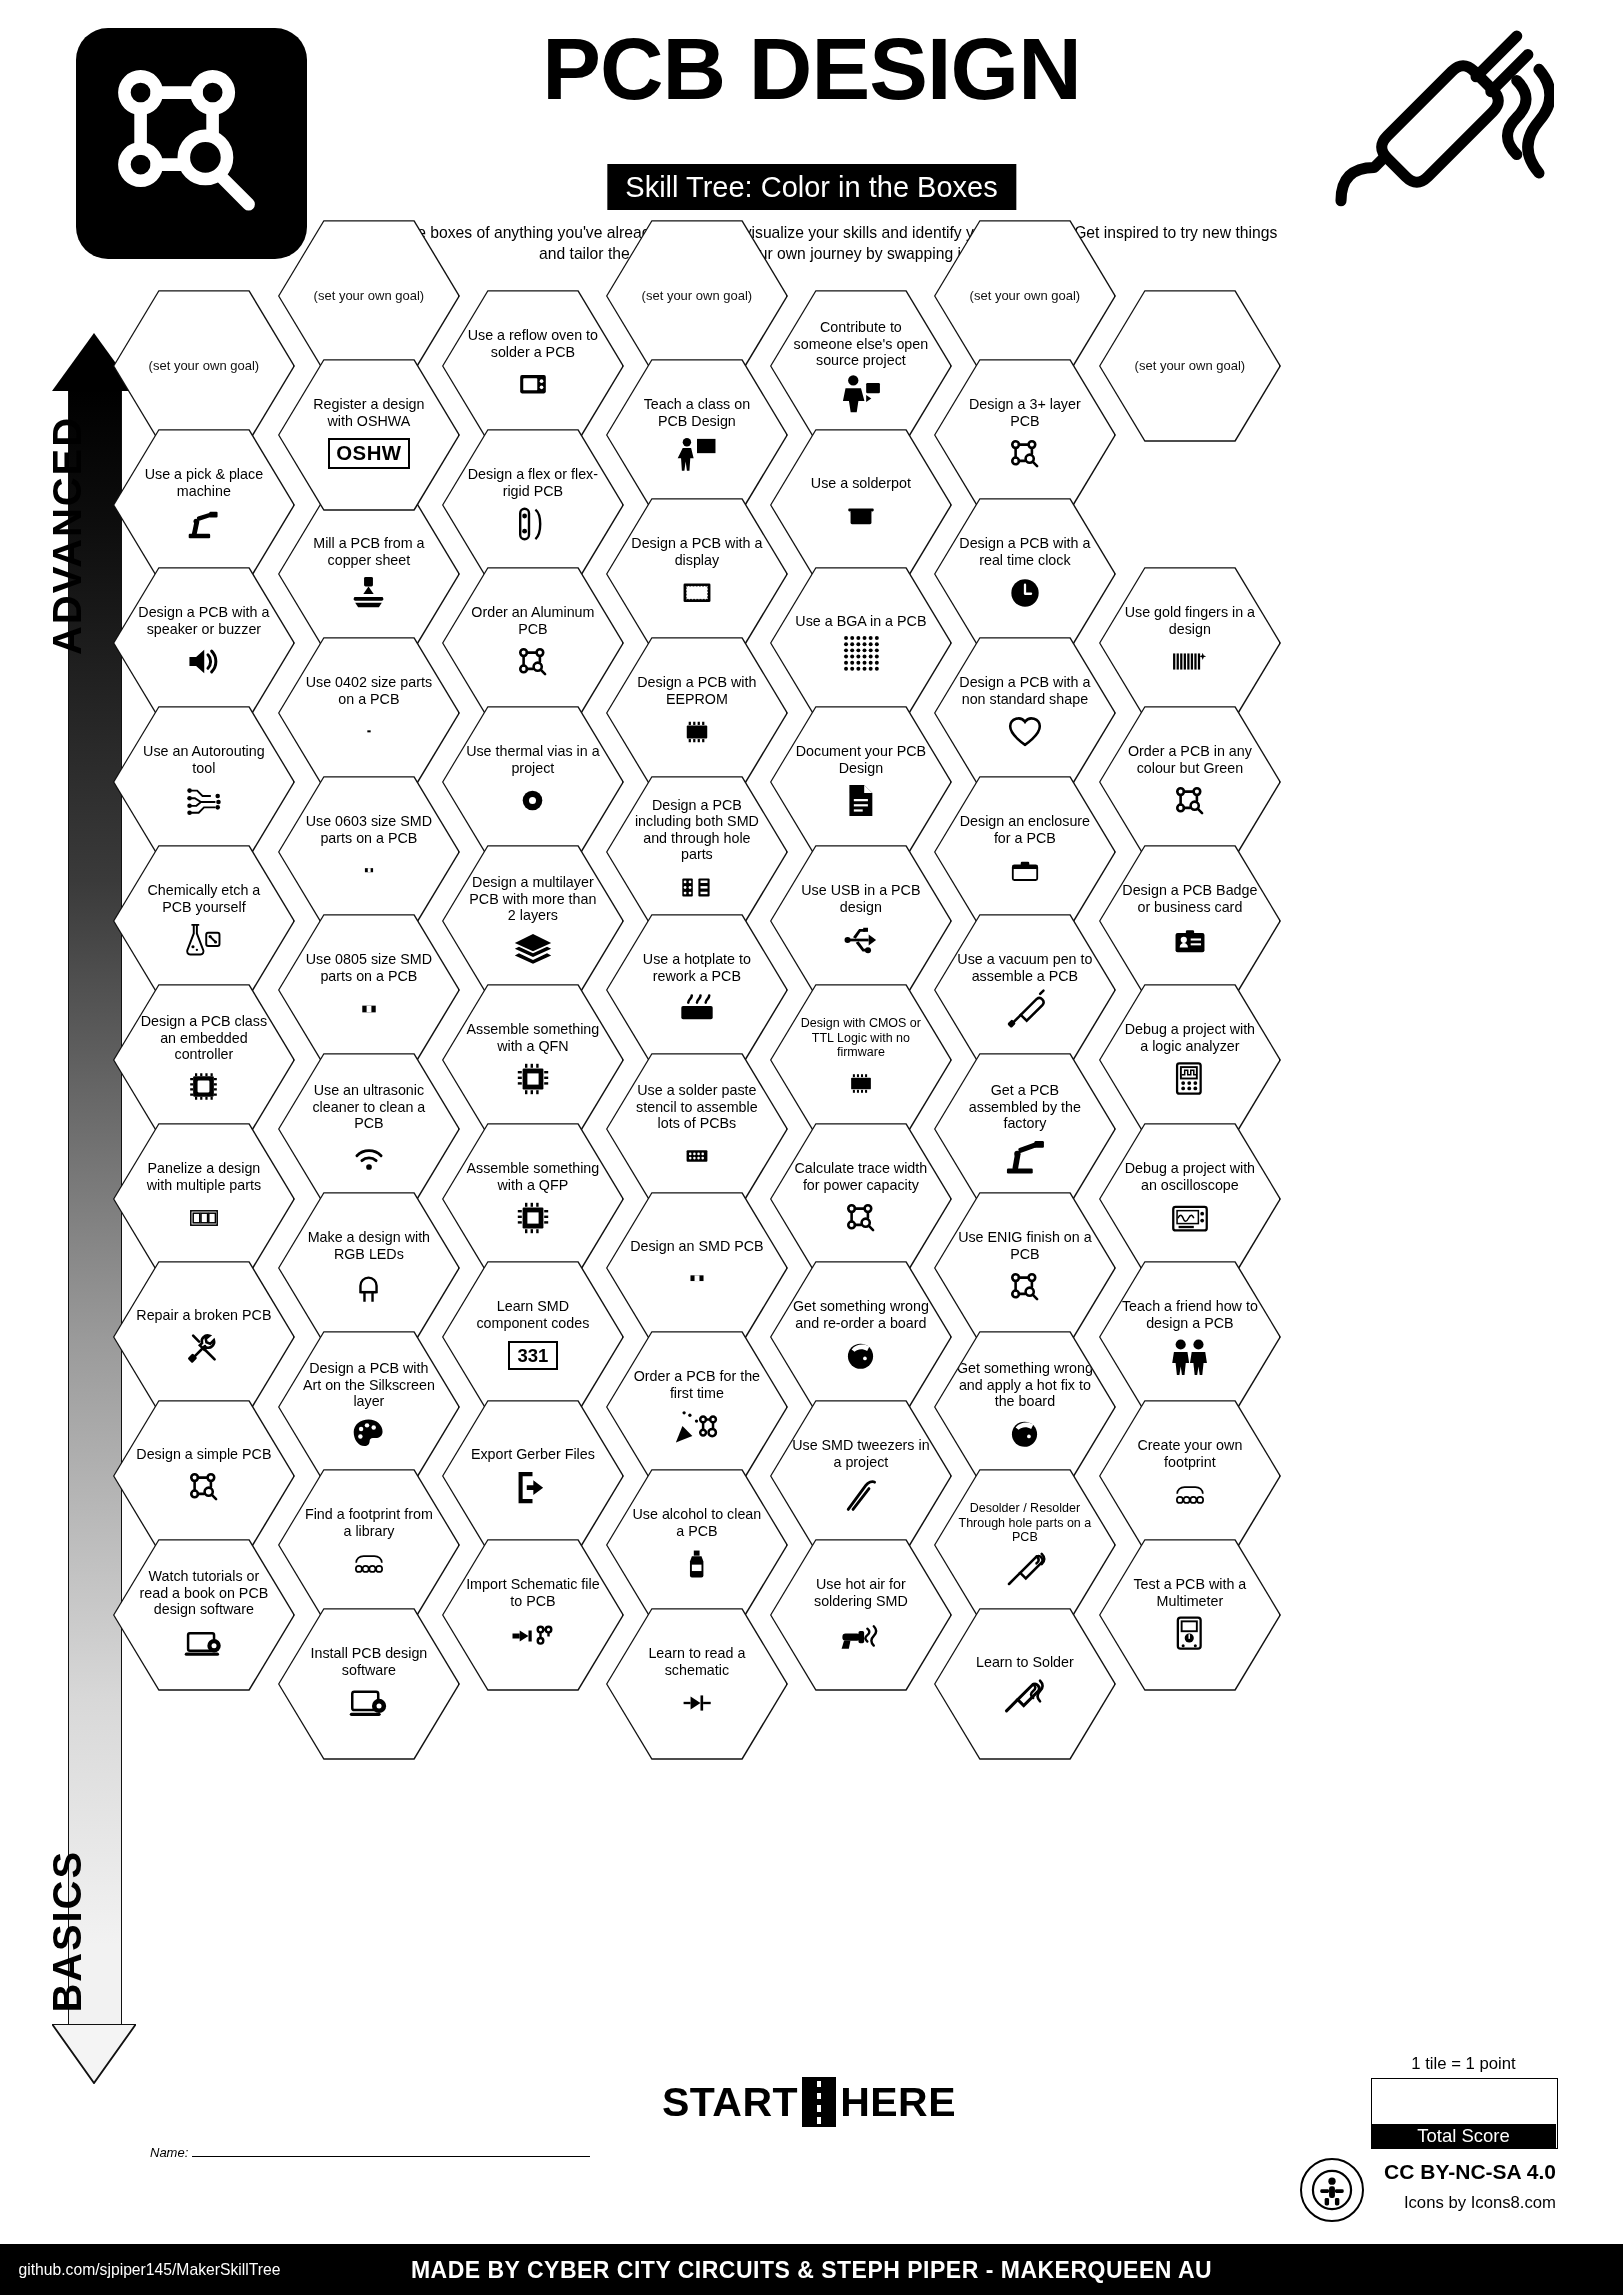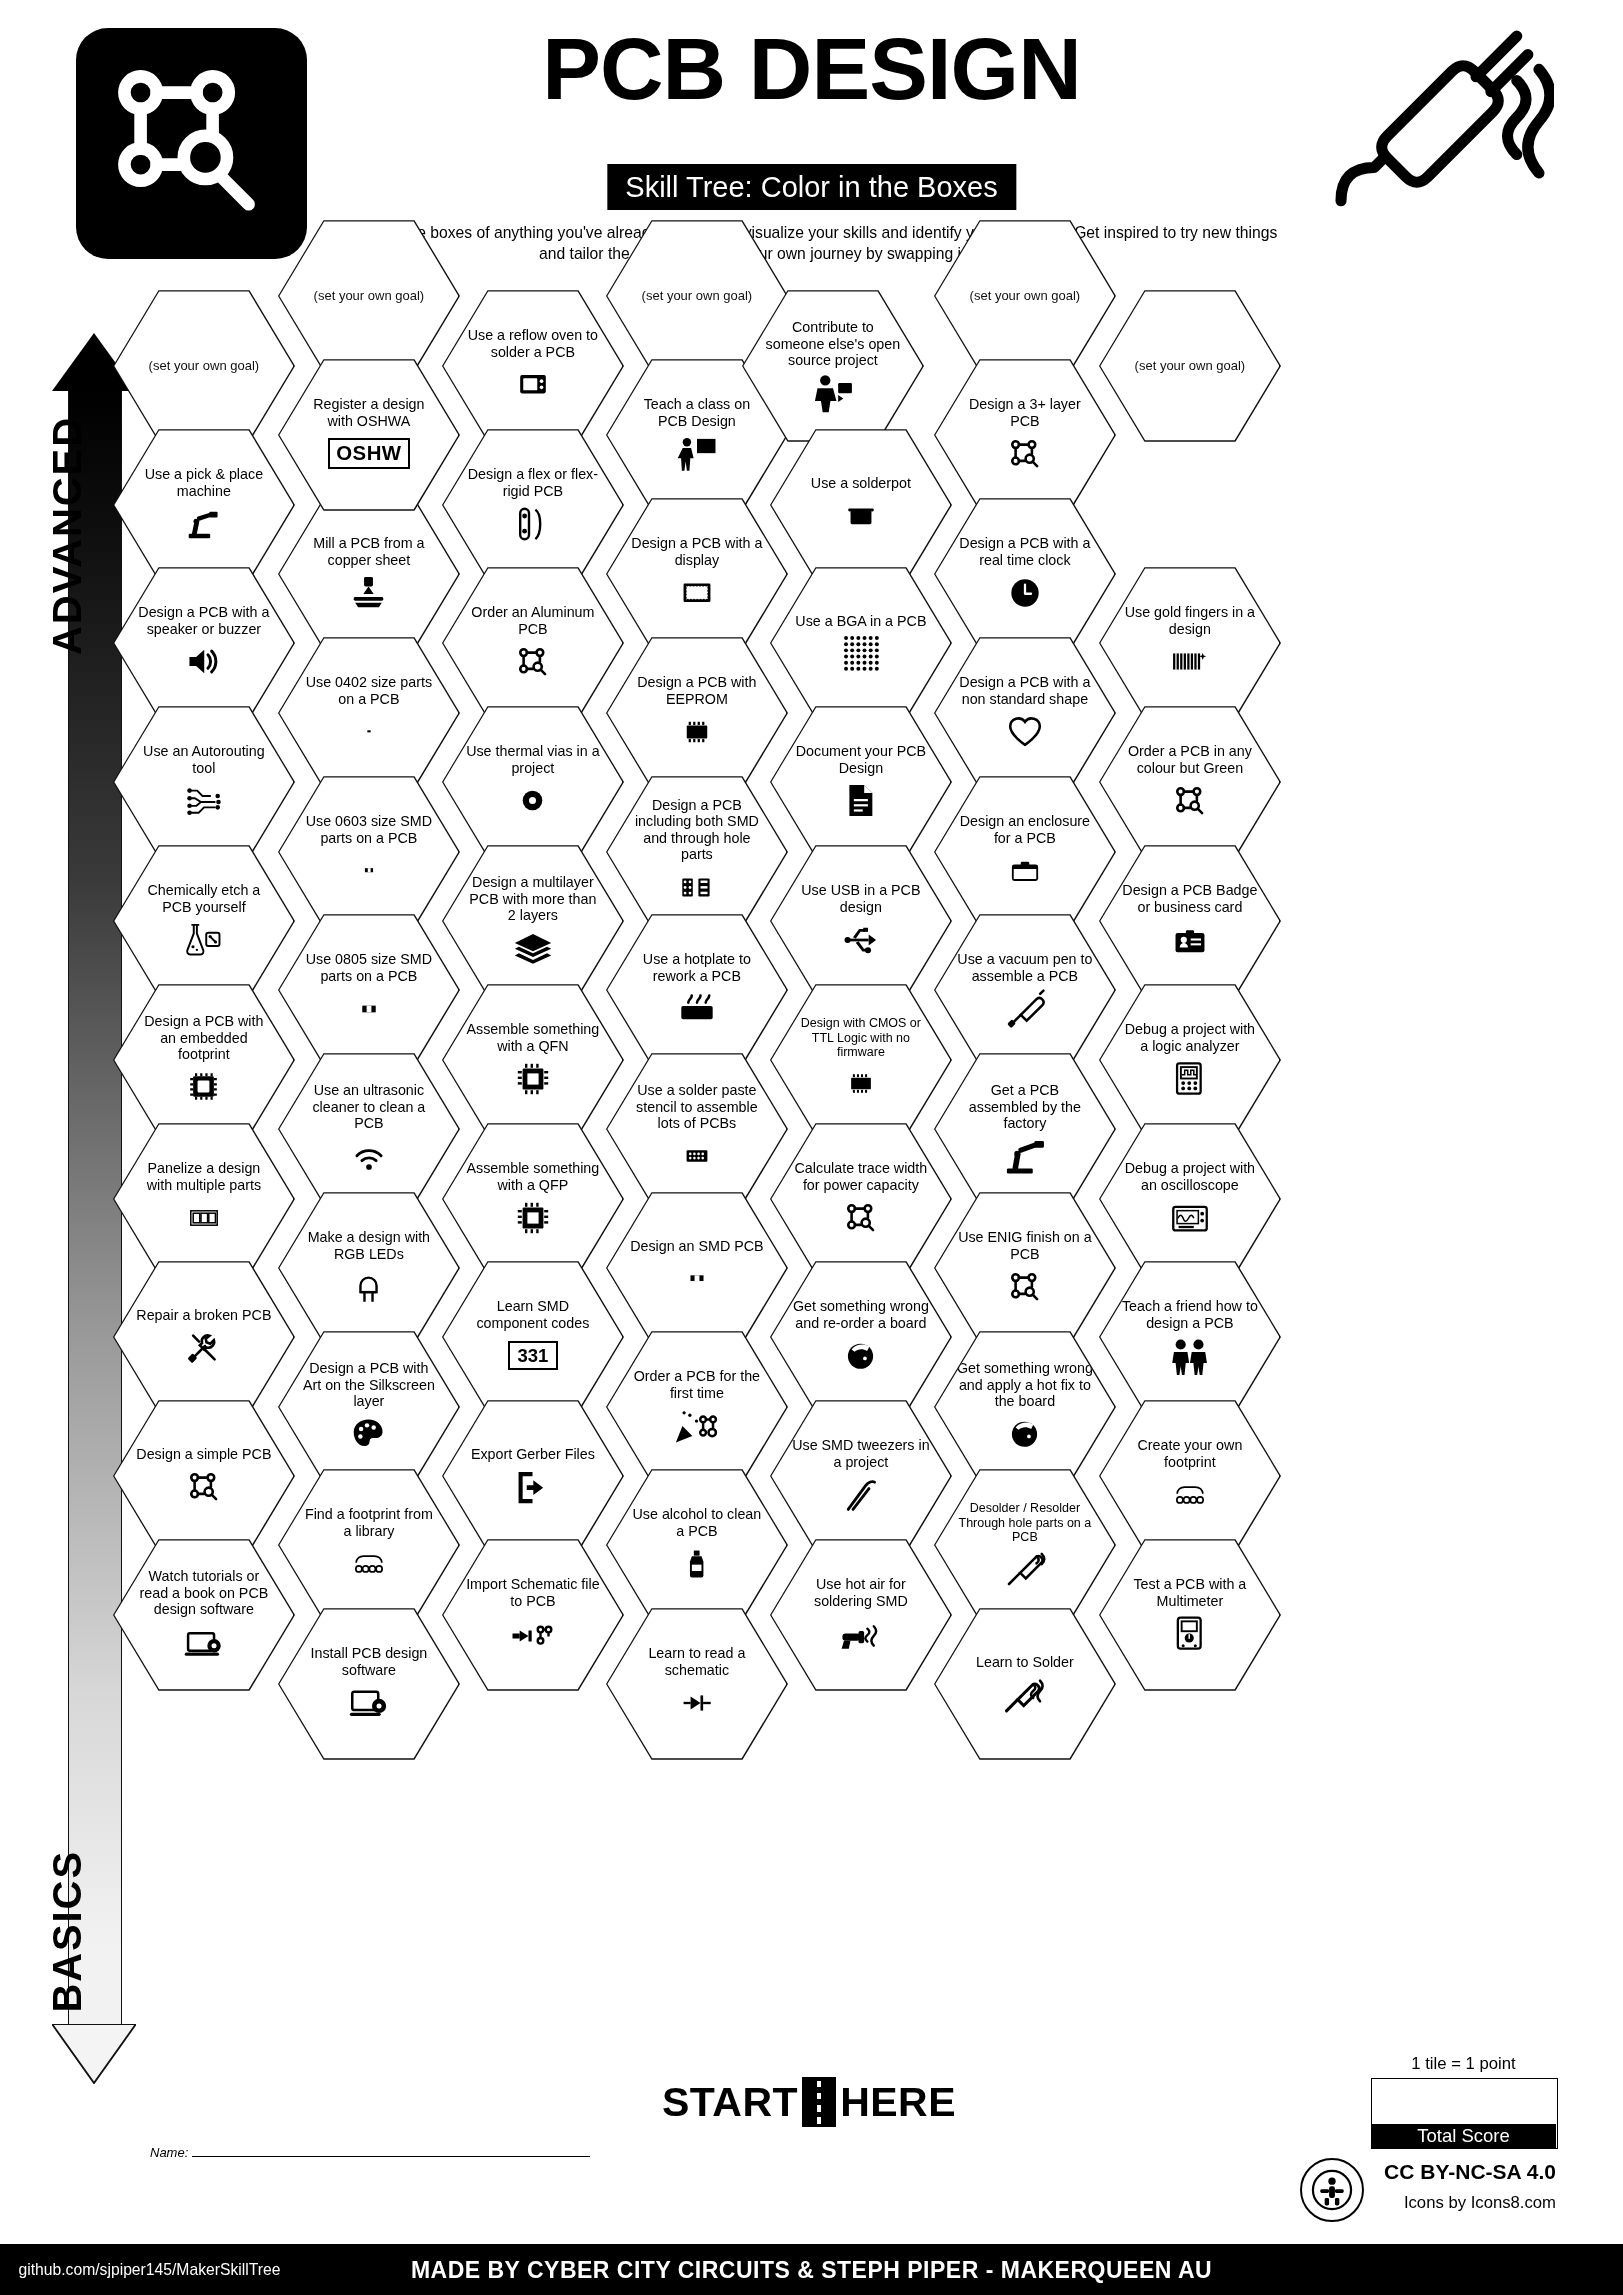--- a/index.html
+++ b/index.html
@@ -197,21 +197,21 @@
               <circle cx="72" cy="40" r="4"></circle>
               <circle cx="86" cy="54" r="4"></circle>
               <path d="M72 40l14 14" stroke="#000" stroke-width="5"></path>
             </g>
           </svg>
         </div>
       </div>
     </div>
     <div class="hex-border" style="left: 113px; top: 981px;">
       <div class="hex-inner">
-        <div class="hex-label">Design a PCB with an embedded footprint</div>
+        <div class="hex-label">Design a PCB class an embedded controller</div>
         <div class="hex-icon">
           <svg width="37" height="37" viewBox="0 0 100 100">
             <rect x="22" y="22" width="56" height="56" rx="4" fill="#000"></rect>
             <rect x="34" y="34" width="32" height="32" rx="3" fill="#fff"></rect>
             <g stroke="#000" stroke-width="6">
               <path d="M30 14v8M44 14v8M58 14v8M72 14v8M30 78v8M44 78v8M58 78v8M72 78v8M14 30h8M14 44h8M14 58h8M14 72h8M78 30h8M78 44h8M78 58h8M78 72h8"></path>
             </g>
           </svg>
         </div>
       </div>
@@ -735,21 +735,21 @@
             <g fill="#000">
               <rect x="4" y="44" width="24" height="8"></rect>
               <path d="M28 26l34 22-34 22z"></path>
               <rect x="62" y="22" width="9" height="52"></rect>
               <rect x="71" y="44" width="26" height="8"></rect>
             </g>
           </svg>
         </div>
       </div>
     </div>
-    <div class="hex-border" style="left: 742px; top: 287px; text-decoration: underline;">
+    <div class="hex-border" style="left: 770px; top: 287px; text-decoration: underline;">
       <div class="hex-inner">
         <div class="hex-label">Contribute to someone else's open source project</div>
         <div class="hex-icon">
           <svg width="48" height="43" viewBox="0 0 100 100">
             <g fill="#000">
               <circle cx="32" cy="22" r="12"></circle>
               <path d="M14 40h36l8 30H44l-4 26h-14l-4-26H8z"></path>
               <rect x="62" y="28" width="32" height="24" rx="3"></rect>
               <path d="M62 56l12 8-12 8z"></path>
             </g>

